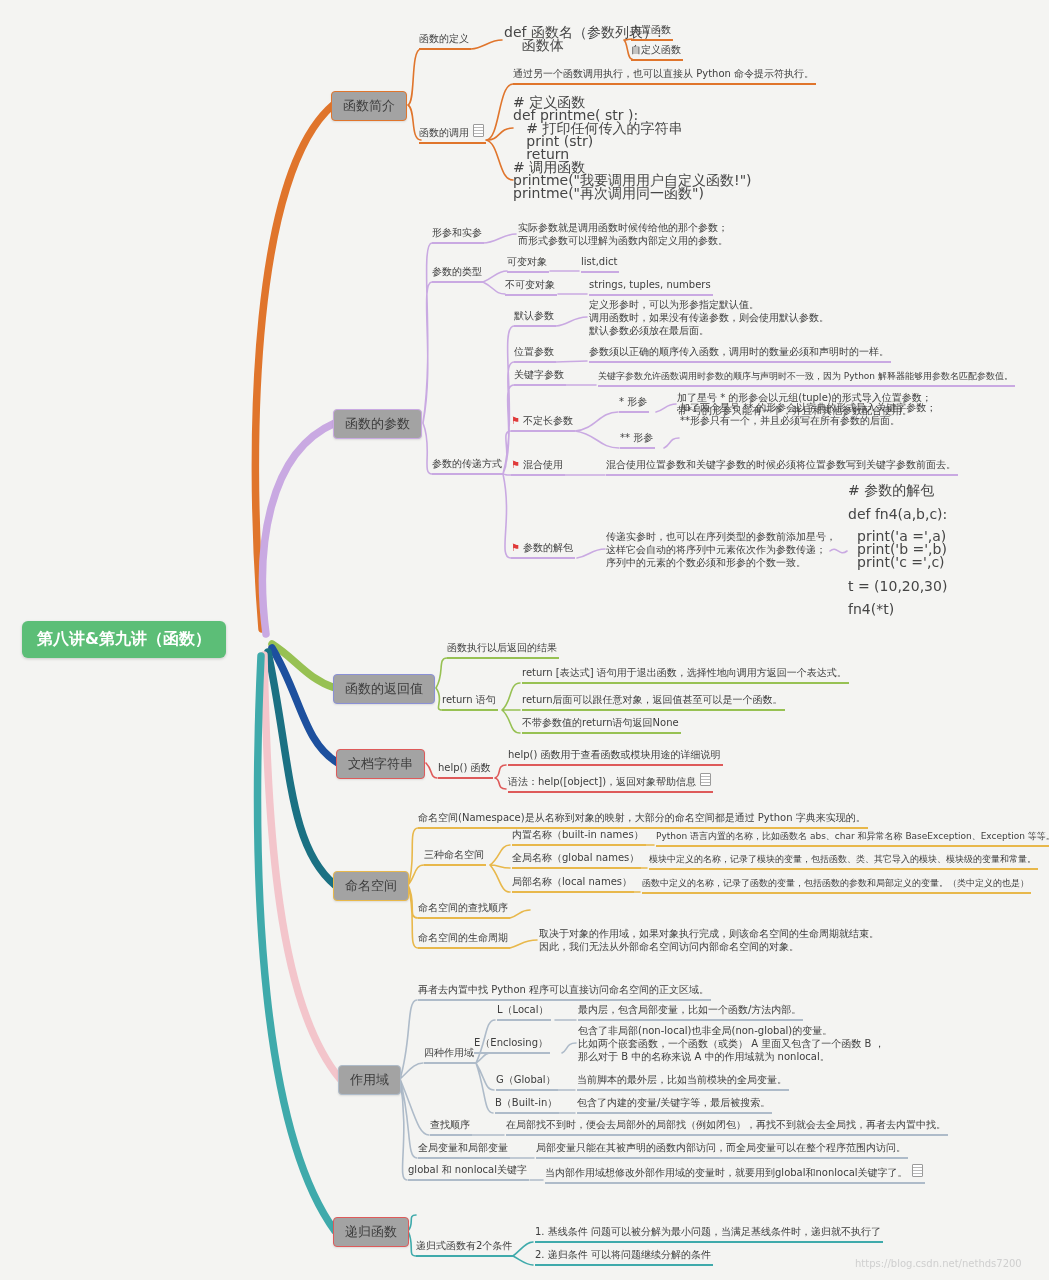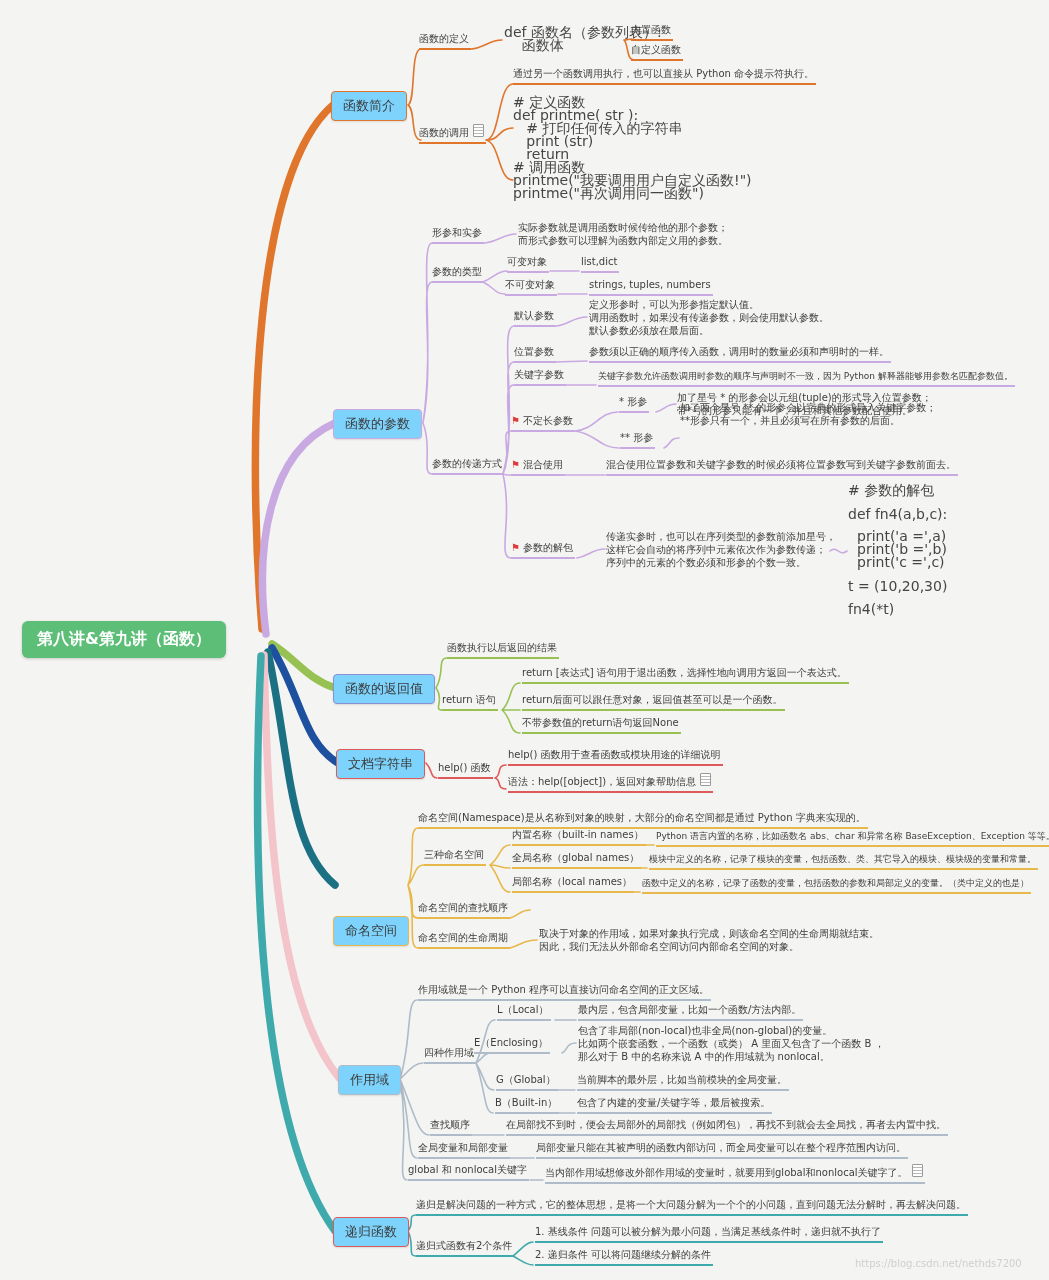--- a/index.html
+++ b/index.html
@@ -4,21 +4,21 @@
 <style>
   html,body{margin:0;padding:0;background:#e9e9e9;}
   .stage{position:relative;width:1049px;height:1280px;background:#f4f4f2;overflow:hidden;
          font-family:"DejaVu Sans",sans-serif;}
   .links{position:absolute;left:0;top:0;z-index:1;}
   .t{position:absolute;z-index:2;font-size:10px;color:#3d3d3d;white-space:nowrap;
      line-height:12px;padding:0 2px 3px 0;border-bottom:2px solid #a16207;}
   .p{position:absolute;z-index:2;font-size:10px;color:#3d3d3d;white-space:pre-wrap;line-height:13px;}
   .code{position:absolute;z-index:2;font-size:14px;color:#454545;white-space:pre-wrap;line-height:13px;}
   .tight{font-size:9px;}
-  .box{position:absolute;z-index:3;background:#7dd3fc;border:1.5px solid #999;border-radius:4px;
+  .box{position:absolute;z-index:3;background:#a3a3a3;border:1.5px solid #999;border-radius:4px;
        padding:5px 11px;font-size:13px;color:#3c3c3c;white-space:nowrap;
        box-shadow:0 1px 2px rgba(0,0,0,.10);}
   .root{position:absolute;z-index:3;background:#5CBE77;border-radius:6px;padding:8px 15px;
         font-size:16px;font-weight:bold;color:#fff;white-space:nowrap;
         box-shadow:0 1px 3px rgba(0,0,0,.18);}
   .c1{border-bottom-color:#E0752C}.c2{border-bottom-color:#C9A9E2}.c3{border-bottom-color:#97C153}
   .c4{border-bottom-color:#DE5A5A}.c5{border-bottom-color:#E8B84B}.c6{border-bottom-color:#AEBBC9}
   .c7{border-bottom-color:#3FAAAB}
   .flag-icon{color:#E03A3A;margin-right:3px;font-size:10px;}
   .doc-icon{display:inline-block;width:9px;height:11px;border:1px solid #9a9a9a;border-radius:1px;
@@ -127,36 +127,36 @@
   <div class="t c3" style="left:522px;top:694px">return后面可以跟任意对象，返回值甚至可以是一个函数。</div>
   <div class="t c3" style="left:522px;top:717px">不带参数值的return语句返回None</div>
 
   <div class="box" style="left:336px;top:749px;border-color:#DE5A5A">文档字符串</div>
   <div class="t c4" style="left:438px;top:762px">help() 函数</div>
   <div class="t c4" style="left:508px;top:749px">help() 函数用于查看函数或模块用途的详细说明</div>
   <div class="t c4" style="left:508px;top:773px">
     <span>语法：help([object])，返回对象帮助信息</span><span class="doc-icon"></span>
   </div>
 
-  <div class="box" style="left:333px;top:916px;border-color:#E8B84B">命名空间</div>
+  <div class="box" style="left:333px;top:871px;border-color:#E8B84B">命名空间</div>
   <div class="t c5" style="left:418px;top:812px">命名空间(Namespace)是从名称到对象的映射，大部分的命名空间都是通过 Python 字典来实现的。</div>
   <div class="t c5" style="left:424px;top:849px">三种命名空间</div>
   <div class="t c5" style="left:512px;top:829px">内置名称（built-in names）</div>
   <div class="t c5 tight" style="left:656px;top:830px">Python 语言内置的名称，比如函数名 abs、char 和异常名称 BaseException、Exception 等等。</div>
   <div class="t c5" style="left:512px;top:852px">全局名称（global names）</div>
   <div class="t c5 tight" style="left:649px;top:853px">模块中定义的名称，记录了模块的变量，包括函数、类、其它导入的模块、模块级的变量和常量。</div>
   <div class="t c5" style="left:512px;top:876px">局部名称（local names）</div>
   <div class="t c5 tight" style="left:642px;top:877px">函数中定义的名称，记录了函数的变量，包括函数的参数和局部定义的变量。（类中定义的也是）</div>
   <div class="t c5" style="left:418px;top:902px">命名空间的查找顺序</div>
   <div class="t c5" style="left:418px;top:932px">命名空间的生命周期</div>
   <div class="p" style="left:539px;top:927px">取决于对象的作用域，如果对象执行完成，则该命名空间的生命周期就结束。
 因此，我们无法从外部命名空间访问内部命名空间的对象。</div>
 
   <div class="box" style="left:338px;top:1065px;border-color:#AEBBC9">作用域</div>
-  <div class="t c6" style="left:418px;top:984px">作用域就是一个 Python 程序可以直接访问命名空间的正文区域。</div>
+  <div class="t c6" style="left:418px;top:984px">再者去内置中找 Python 程序可以直接访问命名空间的正文区域。</div>
   <div class="t c6" style="left:424px;top:1047px">四种作用域</div>
   <div class="t c6" style="left:497px;top:1004px">L（Local）</div>
   <div class="t c6" style="left:578px;top:1004px">最内层，包含局部变量，比如一个函数/方法内部。</div>
   <div class="t c6" style="left:474px;top:1037px">E（Enclosing）</div>
   <div class="p" style="left:578px;top:1024px">包含了非局部(non-local)也非全局(non-global)的变量。
 比如两个嵌套函数，一个函数（或类） A 里面又包含了一个函数 B ，
 那么对于 B 中的名称来说 A 中的作用域就为 nonlocal。</div>
   <div class="t c6" style="left:496px;top:1074px">G（Global）</div>
   <div class="t c6" style="left:577px;top:1074px">当前脚本的最外层，比如当前模块的全局变量。</div>
   <div class="t c6" style="left:495px;top:1097px">B（Built-in）</div>
@@ -164,19 +164,18 @@
   <div class="t c6" style="left:430px;top:1119px">查找顺序</div>
   <div class="t c6" style="left:506px;top:1119px">在局部找不到时，便会去局部外的局部找（例如闭包），再找不到就会去全局找，再者去内置中找。</div>
   <div class="t c6" style="left:418px;top:1142px">全局变量和局部变量</div>
   <div class="t c6" style="left:536px;top:1142px">局部变量只能在其被声明的函数内部访问，而全局变量可以在整个程序范围内访问。</div>
   <div class="t c6" style="left:408px;top:1164px">global 和 nonlocal关键字</div>
   <div class="t c6" style="left:545px;top:1164px">
     <span>当内部作用域想修改外部作用域的变量时，就要用到global和nonlocal关键字了。</span><span class="doc-icon"></span>
   </div>
 
   <div class="box" style="left:333px;top:1217px;border-color:#DE5A5A">递归函数</div>
-  <div class="t c7" style="left:416px;top:1199px">递归是解决问题的一种方式，它的整体思想，是将一个大问题分解为一个个的小问题，直到问题无法分解时，再去解决问题。</div>
   <div class="t c7" style="left:416px;top:1240px">递归式函数有2个条件</div>
   <div class="t c7" style="left:535px;top:1226px">1. 基线条件 问题可以被分解为最小问题，当满足基线条件时，递归就不执行了</div>
   <div class="t c7" style="left:535px;top:1249px">2. 递归条件 可以将问题继续分解的条件</div>
 
   <div class="wm" style="left:855px;top:1258px">https://blog.csdn.net/nethds7200</div>
 </div>
 
 </body></html>

